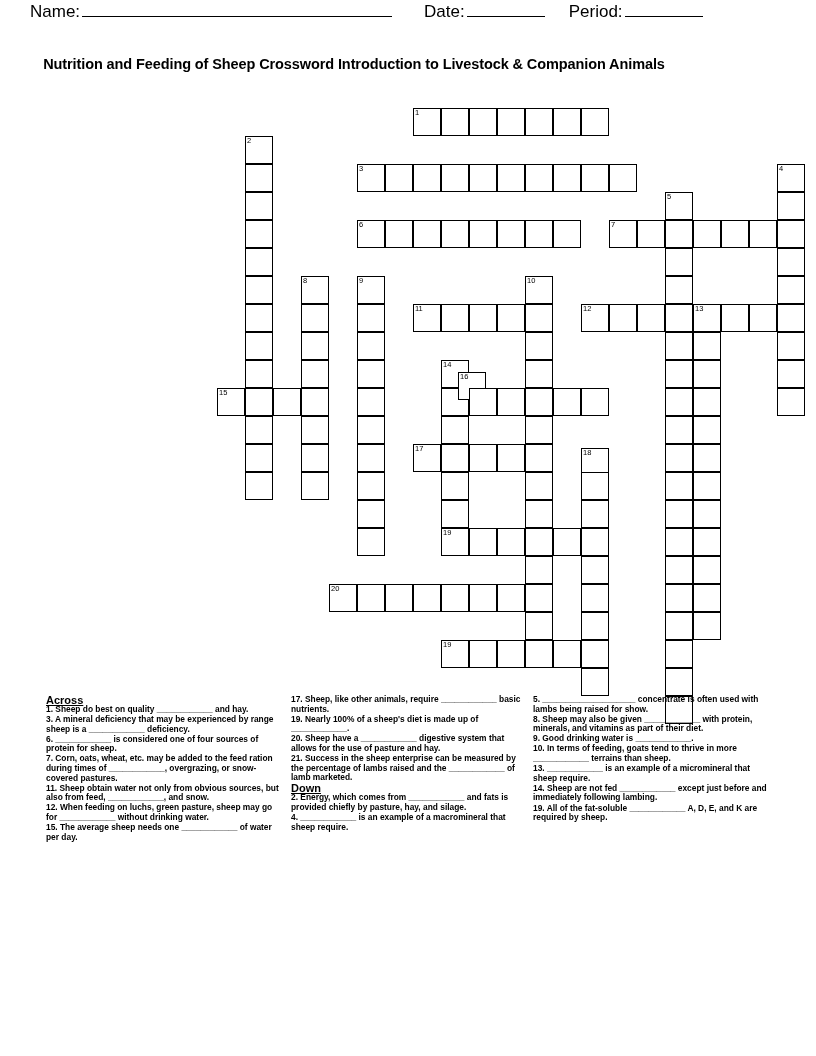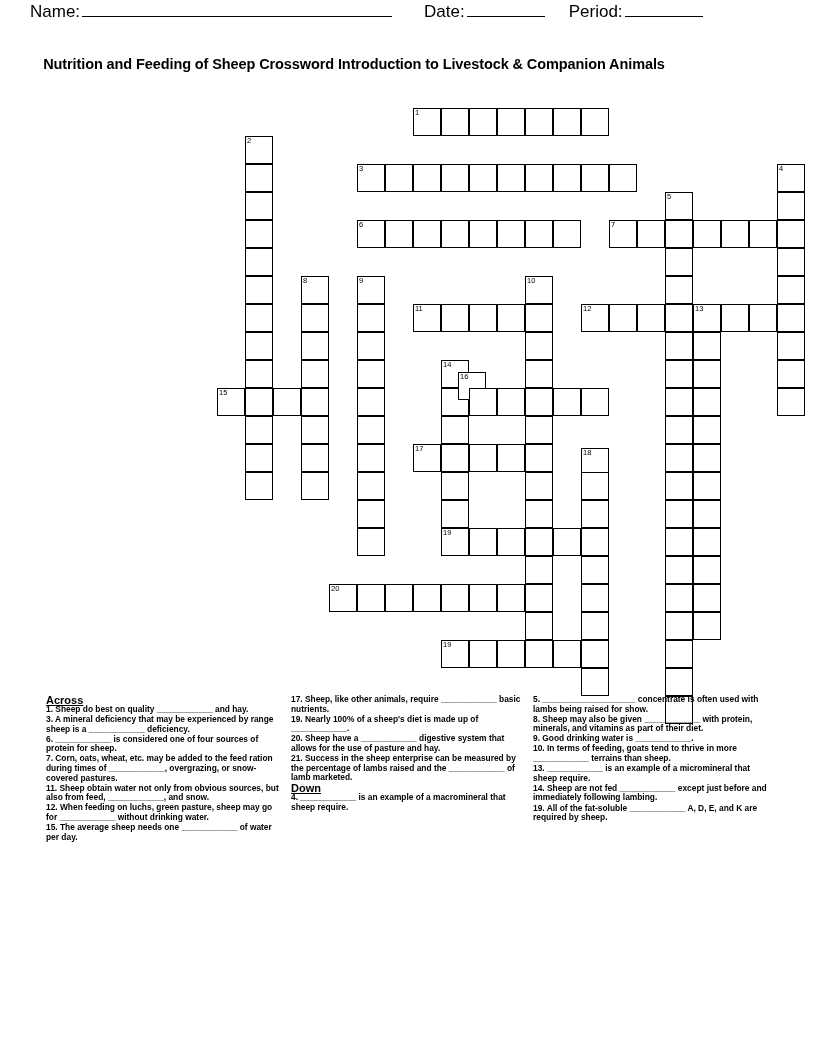--- a/index.html
+++ b/index.html
@@ -351,20 +351,21 @@
       <div class="clue">11. Sheep obtain water not only from obvious sources, but also from feed, ____________, and snow.</div>
       <div class="clue">12. When feeding on luchs, green pasture, sheep may go for ____________ without drinking water.</div>
       <div class="clue">15. The average sheep needs one ____________ of water per day.</div>
     </div>
     <div class="clue-col col2">
       <div class="clue">17. Sheep, like other animals, require ____________ basic nutrients.</div>
       <div class="clue">19. Nearly 100% of a sheep's diet is made up of ____________.</div>
       <div class="clue">20. Sheep have a ____________ digestive system that allows for the use of pasture and hay.</div>
       <div class="clue">21. Success in the sheep enterprise can be measured by the percentage of lambs raised and the ____________ of lamb marketed.</div>
       <div class="section-head">Down</div>
+      <div class="clue">2. Energy, which comes from ____________ and fats is provided chiefly by pasture, hay, and silage.</div>
       <div class="clue">4. ____________ is an example of a macromineral that sheep require.</div>
     </div>
     <div class="clue-col col3">
       <div class="clue">5. ____________________ concentrate is often used with lambs being raised for show.</div>
       <div class="clue">8. Sheep may also be given ____________ with protein, minerals, and vitamins as part of their diet.</div>
       <div class="clue">9. Good drinking water is ____________.</div>
       <div class="clue">10. In terms of feeding, goats tend to thrive in more ____________ terrains than sheep.</div>
       <div class="clue">13. ____________ is an example of a micromineral that sheep require.</div>
       <div class="clue">14. Sheep are not fed ____________ except just before and immediately following lambing.</div>
       <div class="clue">19. All of the fat-soluble ____________ A, D, E, and K are required by sheep.</div>

